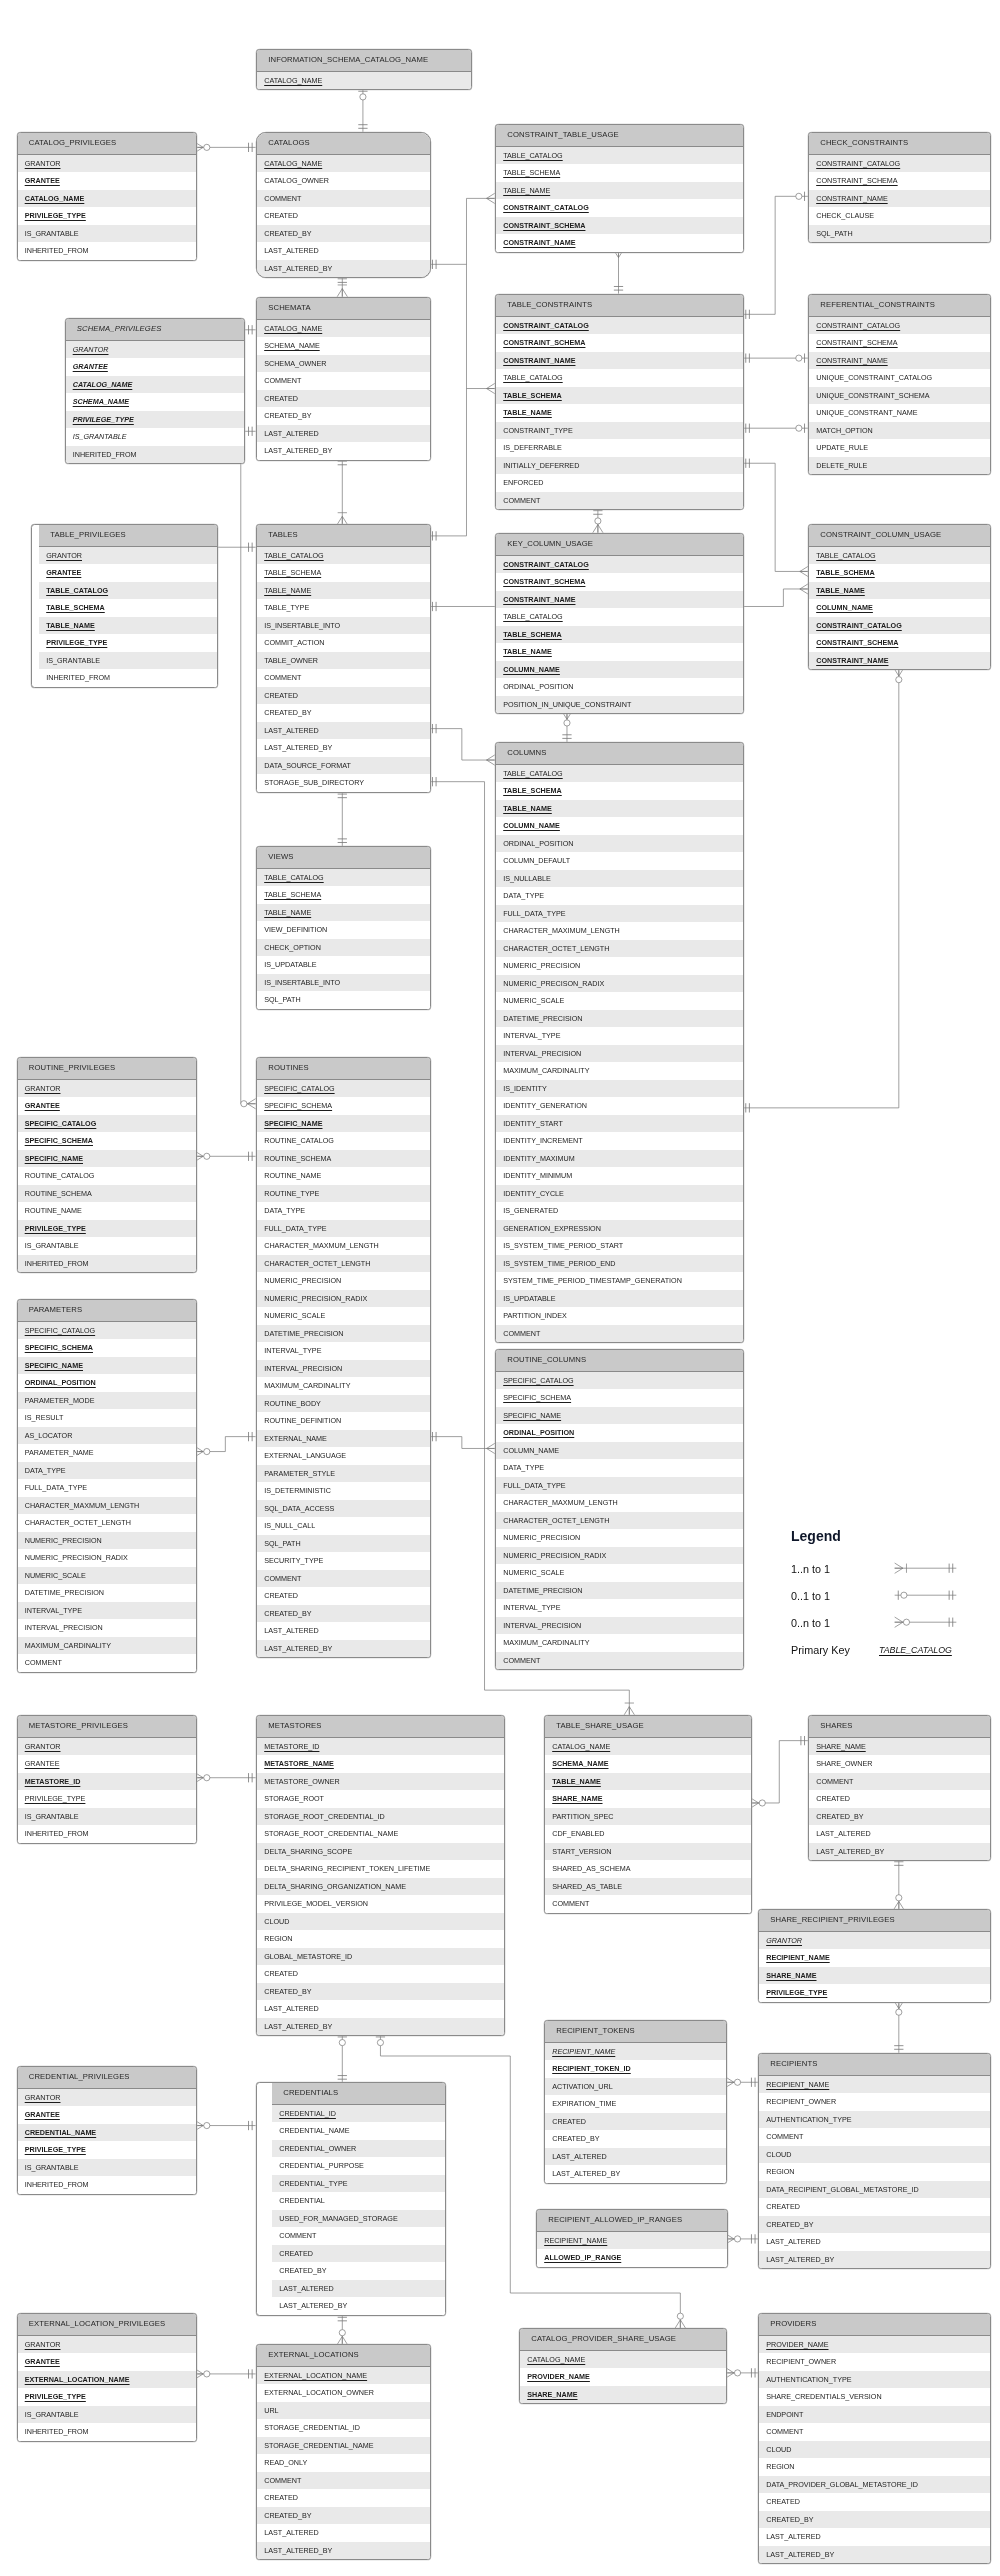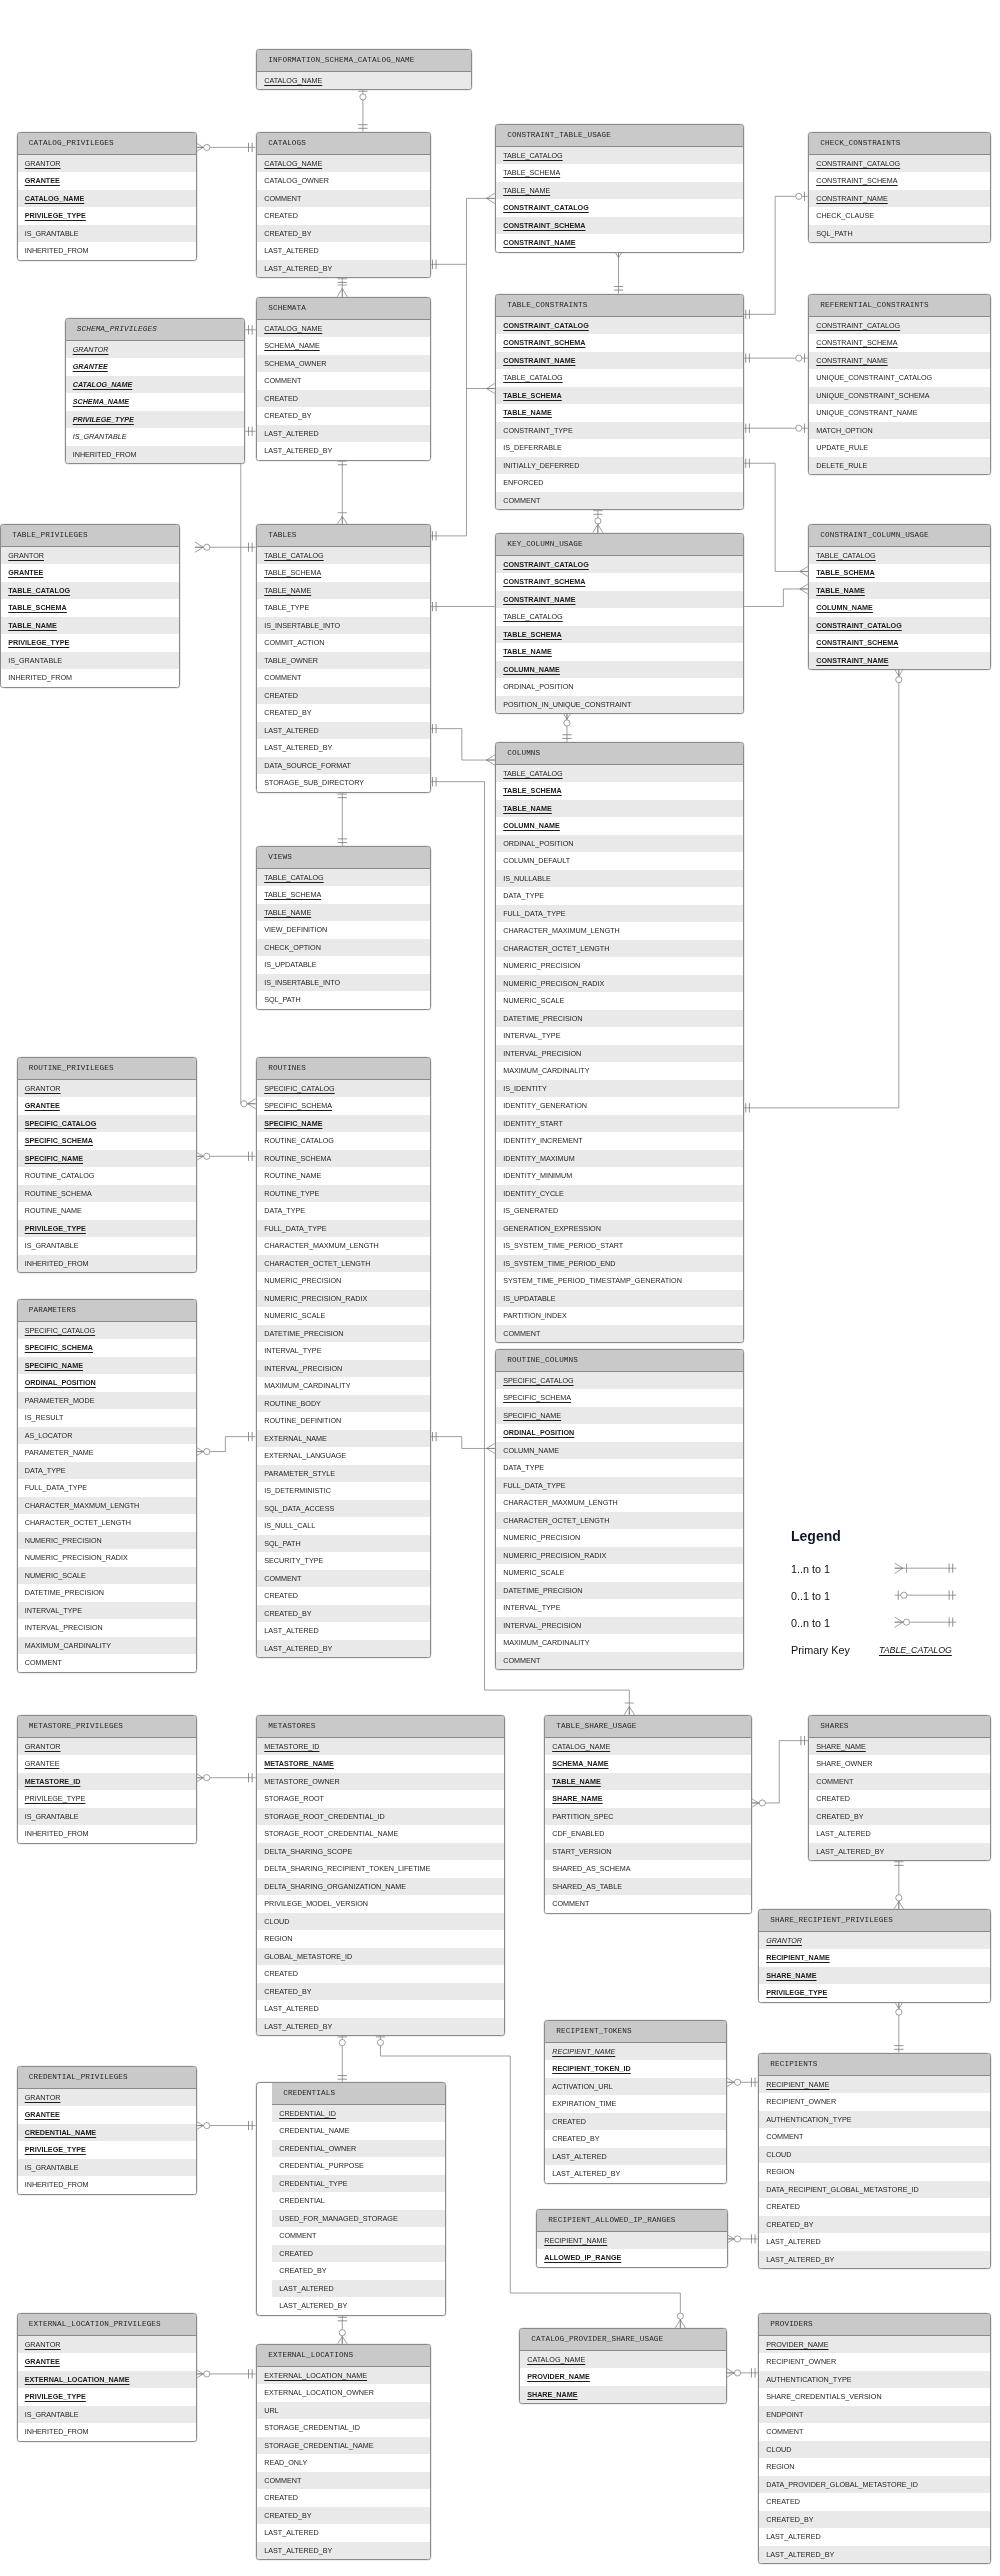--- a/index.html
+++ b/index.html
@@ -2,21 +2,21 @@
 <html style="font-size:8.2px"><head>
 <meta charset="utf-8">
 <style>
   html,body{margin:0;padding:0;background:#ffffff;}
   body{font-family:"Liberation Sans","DejaVu Sans",sans-serif;}
   #canvas{position:relative;width:1001px;height:2579px;background:#ffffff;overflow:hidden;}
   #edge-layer{position:absolute;left:0;top:0;width:1001px;height:2579px;z-index:1;}
   .entity{position:absolute;z-index:2;border:0.5px solid #8a8a8a;border-radius:3.6px;background:#ffffff;
           box-shadow:0 0 0 0.3px #bdbdbd;overflow:hidden;}
   .entity-header{height:20.6px;line-height:20.6px;background:#c9c9c9;border-bottom:0.5px solid #8a8a8a;
-          padding-left:11.3px;font-size:7.7px;color:#262626;letter-spacing:0.1px;white-space:nowrap;font-family:Liberation Mono, monospace;}
+          padding-left:11.3px;font-size:7.7px;color:#262626;letter-spacing:0.1px;white-space:nowrap;}
   .entity-header.italic{font-style:italic;}
   .entity-row{height:17.5px;line-height:17.5px;padding-left:7.2px;font-size:7.2px;color:#1c1c1c;white-space:nowrap;}
   .entity-row:nth-child(odd){background:#e9e9e9;}
   .entity-row:nth-child(even){background:#ffffff;}
   .entity-row.u{text-decoration:underline;text-underline-offset:1.5px;text-decoration-thickness:0.6px;}
   .entity-row.b{font-weight:700;text-decoration-thickness:1px;}
   .entity-row.i{font-style:italic;}
   #legend{position:absolute;left:791px;top:1528px;width:206px;z-index:2;}
   #legend .legend-title{font-size:14px;font-weight:700;color:#0f172a;margin-bottom:11.3px;}
   .legend-row{display:flex;align-items:center;height:27px;gap:11px;}
@@ -127,21 +127,21 @@
       <div class="entity-header">CATALOG_PRIVILEGES</div>
       <div>
         <div class="entity-row u">GRANTOR</div>
         <div class="entity-row u b">GRANTEE</div>
         <div class="entity-row u b">CATALOG_NAME</div>
         <div class="entity-row u b">PRIVILEGE_TYPE</div>
         <div class="entity-row">IS_GRANTABLE</div>
         <div class="entity-row">INHERITED_FROM</div>
       </div>
     </div>
-    <div class="entity" style="left: 256px; top: 132px; width: 173px;">
+    <div class="entity" style="left: 256px; top: 132px; width: 173px; border-radius: 10px;">
       <div class="entity-header">CATALOGS</div>
       <div>
         <div class="entity-row u">CATALOG_NAME</div>
         <div class="entity-row">CATALOG_OWNER</div>
         <div class="entity-row">COMMENT</div>
         <div class="entity-row">CREATED</div>
         <div class="entity-row">CREATED_BY</div>
         <div class="entity-row">LAST_ALTERED</div>
         <div class="entity-row">LAST_ALTERED_BY</div>
       </div>
@@ -215,21 +215,21 @@
         <div class="entity-row u">CONSTRAINT_SCHEMA</div>
         <div class="entity-row u">CONSTRAINT_NAME</div>
         <div class="entity-row">UNIQUE_CONSTRAINT_CATALOG</div>
         <div class="entity-row">UNIQUE_CONSTRAINT_SCHEMA</div>
         <div class="entity-row">UNIQUE_CONSTRANT_NAME</div>
         <div class="entity-row">MATCH_OPTION</div>
         <div class="entity-row">UPDATE_RULE</div>
         <div class="entity-row">DELETE_RULE</div>
       </div>
     </div>
-    <div class="entity" style="left: 0; top: 524px; width: 178px;">
+    <div class="entity" style="left: 31px; top: 524px; width: 178px; padding-left: 7px;">
       <div class="entity-header">TABLE_PRIVILEGES</div>
       <div>
         <div class="entity-row u">GRANTOR</div>
         <div class="entity-row u b">GRANTEE</div>
         <div class="entity-row u b">TABLE_CATALOG</div>
         <div class="entity-row u b">TABLE_SCHEMA</div>
         <div class="entity-row u b">TABLE_NAME</div>
         <div class="entity-row u b">PRIVILEGE_TYPE</div>
         <div class="entity-row">IS_GRANTABLE</div>
         <div class="entity-row">INHERITED_FROM</div>

